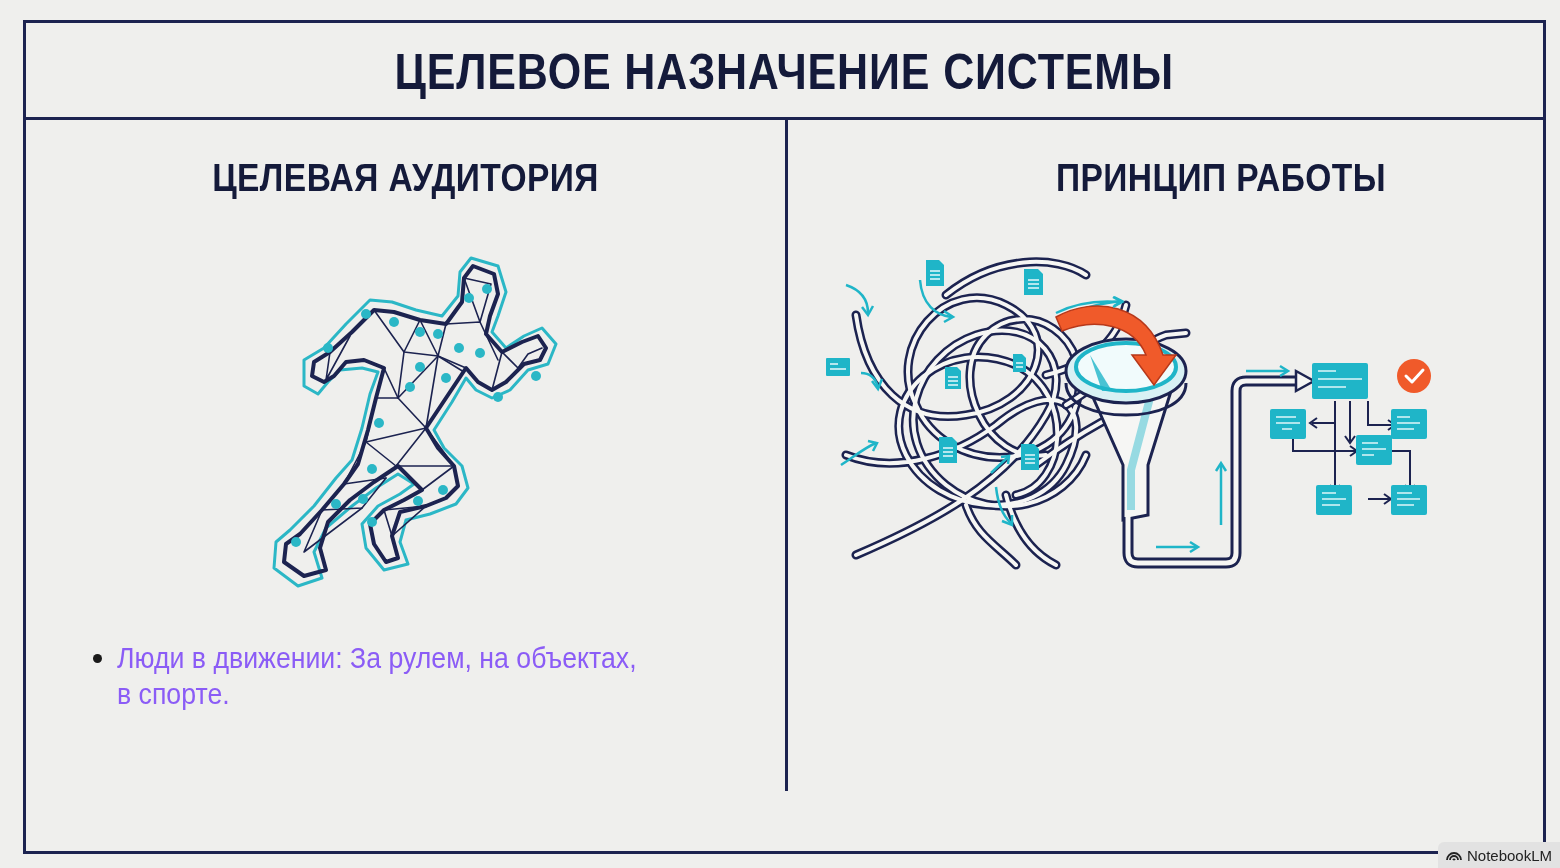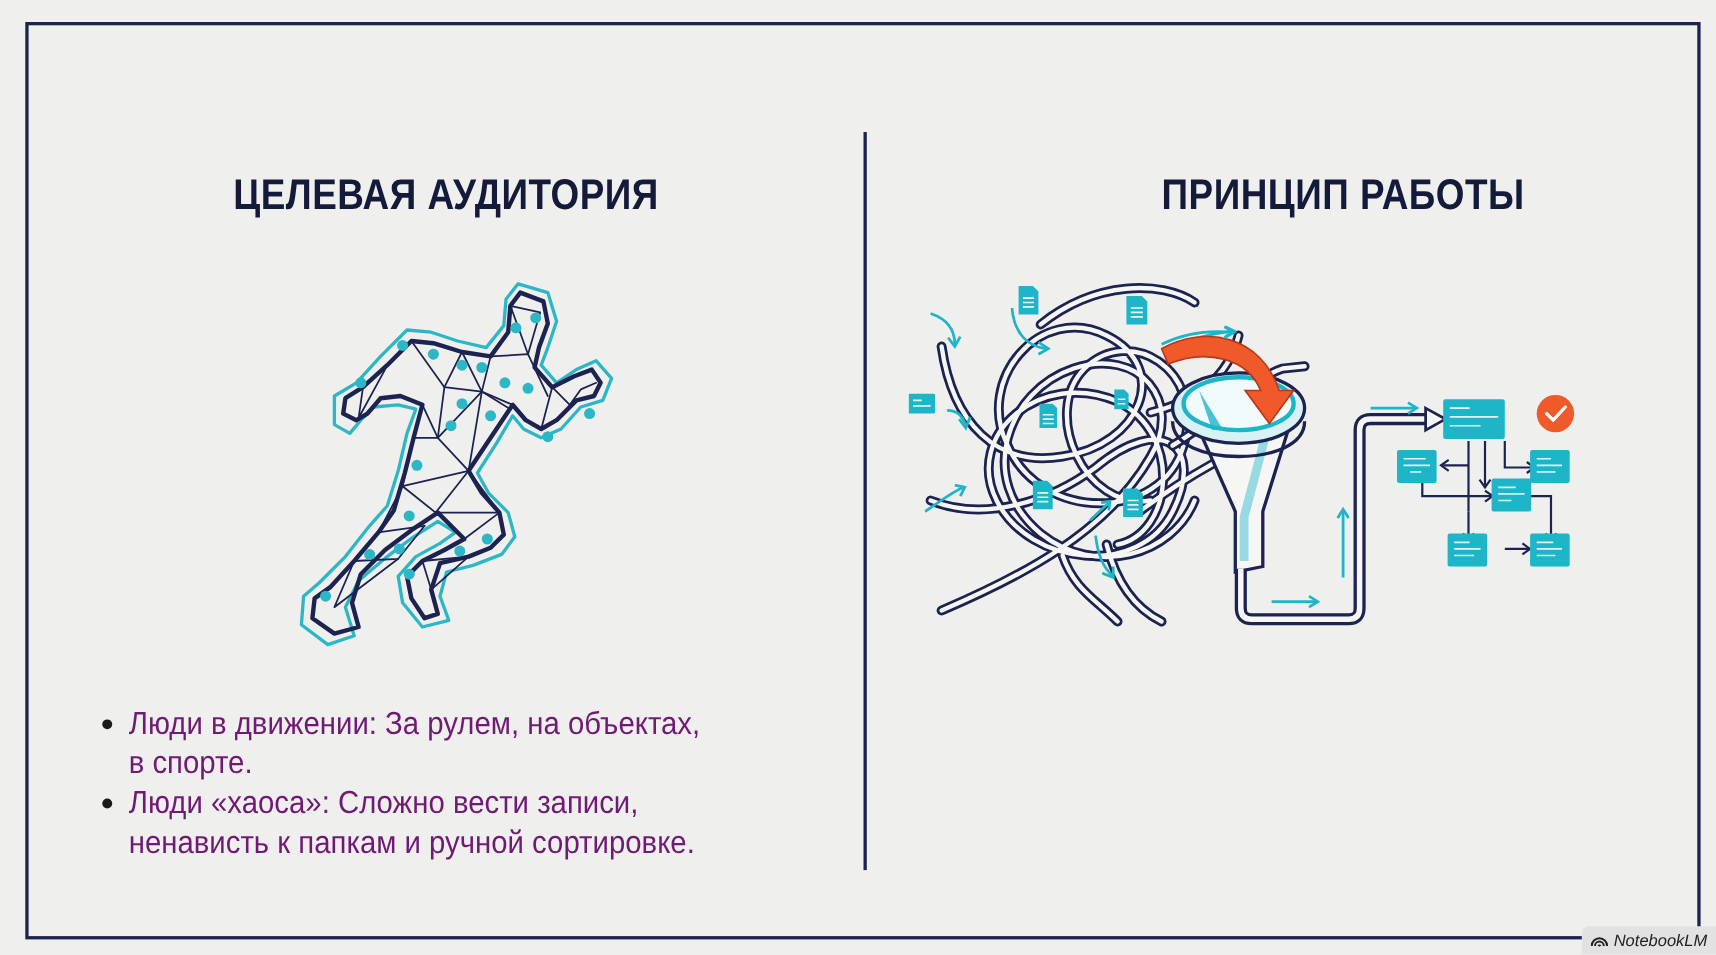--- a/index.html
+++ b/index.html
@@ -33,41 +33,44 @@
   .col.right { left: 762px; width: 866px; }
   .col-title {
     position: absolute; top: 36px; width: 100%; text-align: center;
     font-size: 39px; font-weight: bold; color: #141a3a;
     transform: scaleX(0.86); letter-spacing: 0.5px;
   }
   .col.left .col-title { left: 0; }
   .illus { position: absolute; }
   .bullets {
     position: absolute; top: 520px; margin: 0; padding: 0; list-style: none;
-    font-size: 29px; line-height: 36px; color: #701a75;
+    font-size: 29px; line-height: 36px; color: #8b5cf6;
   }
   .bullets li { position: relative; padding-left: 24px; margin-bottom: 0; }
   .bullets li .dot {
     position: absolute; left: 0; top: 14px; width: 9px; height: 9px; border-radius: 50%;
     background: #1a1a1a;
   }
   .bullets li .txt { display: inline-block; transform-origin: left center; transform: scaleX(0.92); width: 680px; }
   .col.left .bullets { left: 67px; }
   .col.right .bullets { left: 67px; }
   .badge {
     position: absolute; right: 0; bottom: 0; height: 26px; width: 122px;
     background: #e2e2e2; border-top-left-radius: 6px;
     display: flex; align-items: center; gap: 5px; padding-left: 8px; box-sizing: border-box;
-    font-size: 15px; color: #222; font-style: italic;
+    font-size: 15px; color: #222;
   }
 </style>
 </head>
 <body>
 
 <div class="frame">
+  <div class="header">
+    <div class="title">ЦЕЛЕВОЕ НАЗНАЧЕНИЕ СИСТЕМЫ</div>
+  </div>
 
   <div class="vdivider"></div>
 
   <div class="col left">
     <div class="col-title">ЦЕЛЕВАЯ АУДИТОРИЯ</div>
 
     <svg class="illus" style="left:240px; top:132px;" width="300" height="340" viewBox="0 0 300 340">
       <g fill="none" stroke-linejoin="round" stroke-linecap="round">
 
         <path d="M205 6 L232 14 L240 40 L232 64 L226 80 L240 96 L258 84 L276 76 L290 92 L282 112 L262 118 L244 138 L226 146 L210 138 L200 126 L186 150 L168 178 L178 196 L196 214 L202 236 L190 252 L164 262 L140 268 L134 290 L142 312 L118 318 L100 296 L96 272 L112 254 L134 242 L148 232 L132 222 L110 236 L86 254 L60 276 L48 300 L56 326 L32 334 L8 316 L10 290 L24 278 L48 254 L70 226 L86 208 L96 176 L104 142 L112 120 L96 116 L74 118 L62 130 L52 142 L38 134 L38 108 L58 96 L80 72 L104 48 L126 50 L150 58 L176 64 L192 44 L194 20 Z" stroke="#2bb7c6" stroke-width="3"></path>
@@ -120,24 +123,20 @@
             <circle cx="30" cy="290" r="5"></circle>
         </g>
       </g>
     </svg>
 
     <ul class="bullets">
       <li>
         <span class="dot"></span>
         <span class="txt"><span>Люди в движении: За рулем, на объектах,</span><br><span>в спорте.</span></span>
       </li>
-      <li>
-        <span class="dot"></span>
-        <span class="txt"><span>Люди «хаоса»: Сложно вести записи,</span><br><span>ненависть к папкам и ручной сортировке.</span></span>
-      </li>
     </ul>
   </div>
 
   <div class="col right">
     <div class="col-title">ПРИНЦИП РАБОТЫ</div>
 
     <svg class="illus" style="left:38px; top:135px;" width="680" height="330" viewBox="0 0 680 330">
 
       <g fill="none" stroke-linecap="round">
         <g stroke="#1c2350" stroke-width="9">

